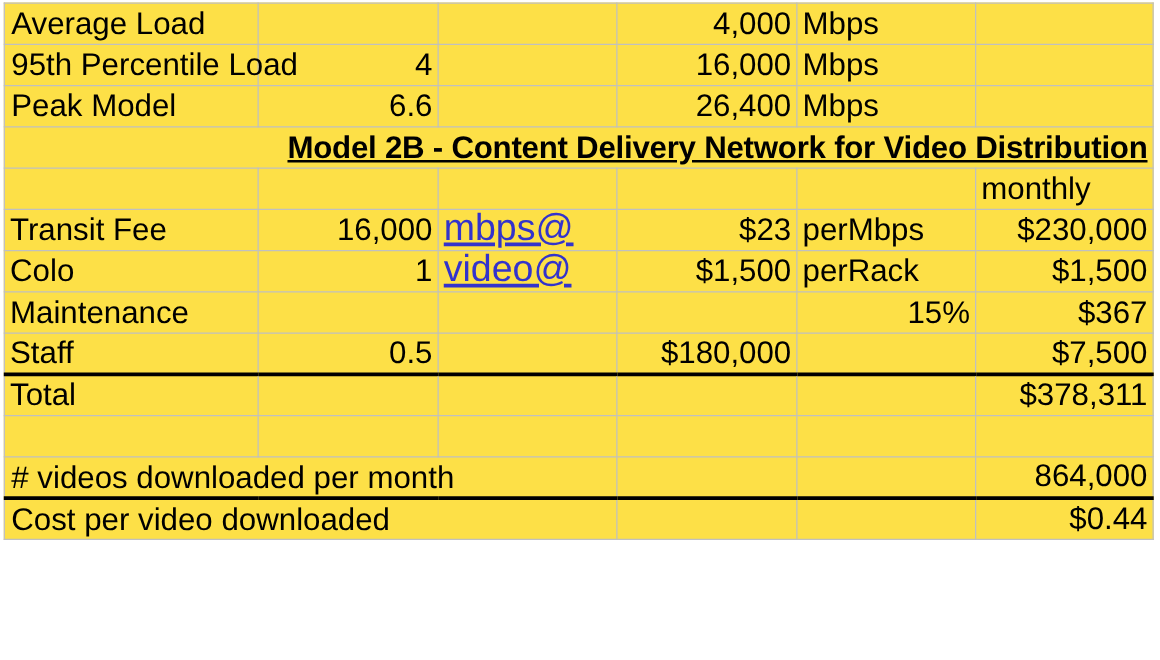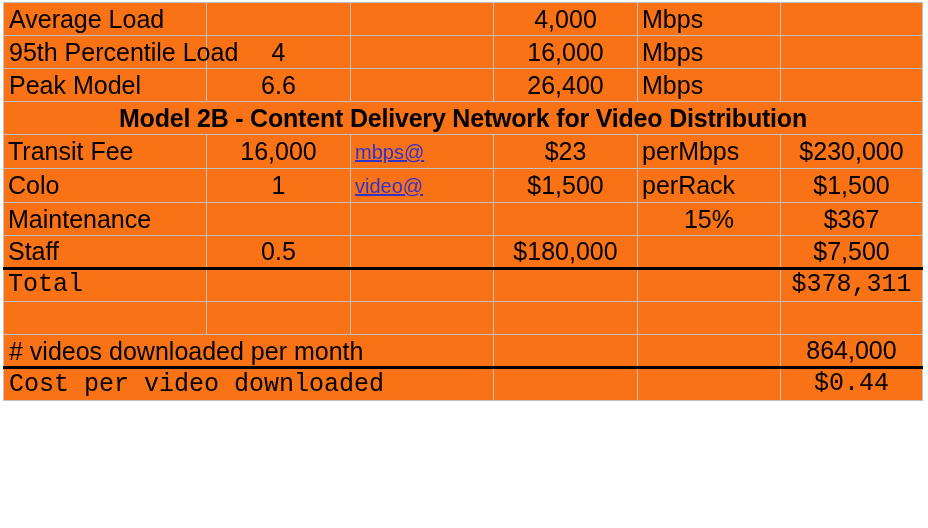--- a/index.html
+++ b/index.html
@@ -17,21 +17,21 @@
   #sheet {
     position: absolute;
     left: 3px;
     top: 2px;
     width: 919px;
   }
   table.grid {
     border-collapse: collapse;
     table-layout: fixed;
     width: 919px;
-    background: #f97316;
+    background: #fde047;
   }
   table.grid td {
     border: 1px solid #c0c0c0;
     height: 33px;
     box-sizing: border-box;
     padding: 0 4px 1px 4px;
     font-size: 25px;
     line-height: 30px;
     color: #000000;
     white-space: nowrap;
@@ -40,57 +40,57 @@
     font-family: "Liberation Sans", sans-serif;
   }
   
   col.c-a { width: 203px; }
   col.c-b { width: 144px; }
   col.c-c { width: 143px; }
   col.c-d { width: 144px; }
   col.c-e { width: 143px; }
   col.c-f { width: 142px; }
 
-  td.num  { text-align: center; }
+  td.num  { text-align: right; }
   td.txt  { text-align: left; }
 
   
   td.title-cell {
     font-weight: bold;
     font-size: 26px;
     letter-spacing: -0.2px;
     border: 1px solid #000000;
-    text-align: center;
+    text-align: right;
     padding-left: 5px;
+    text-decoration: underline;
   }
 
   
   tr.rule-top > td {
     border-top: 3px solid #000000;
-    font-family: Liberation Mono, monospace;
   }
 
   
   td.spill {
     overflow: visible;
     position: relative;
   }
   td.spill > span.spill-text {
     position: absolute;
     left: 5px;
     top: 50%;
     transform: translateY(-50%);
     white-space: nowrap;
     display: block;
   }
 
   a.cell-link {
     color: #3333cc;
     text-decoration: underline;
-    font-size: 20px;
+    font-size: 30px;
     font-family: "Liberation Sans", sans-serif;
   }
 </style>
 </head>
 <body>
 
 <div id="sheet">
   <table class="grid">
     <colgroup>
       <col class="c-a">
@@ -132,20 +132,28 @@
         <td class="txt"></td>
         <td class="num">26,400</td>
         <td class="txt">Mbps</td>
         <td class="num"></td>
       </tr>
 
       <tr>
         <td class="title-cell" colspan="6">Model 2B - Content Delivery Network for Video Distribution</td>
       </tr>
 
+      <tr>
+        <td class="txt"></td>
+        <td class="num"></td>
+        <td class="txt"></td>
+        <td class="num"></td>
+        <td class="txt"></td>
+        <td class="txt">monthly</td>
+      </tr>
 
       <tr>
         <td class="txt">Transit Fee</td>
         <td class="num">16,000</td>
         <td class="txt"><a class="cell-link" href="#">mbps@</a></td>
         <td class="num">$23</td>
         <td class="txt">perMbps</td>
         <td class="num">$230,000</td>
       </tr>
 

